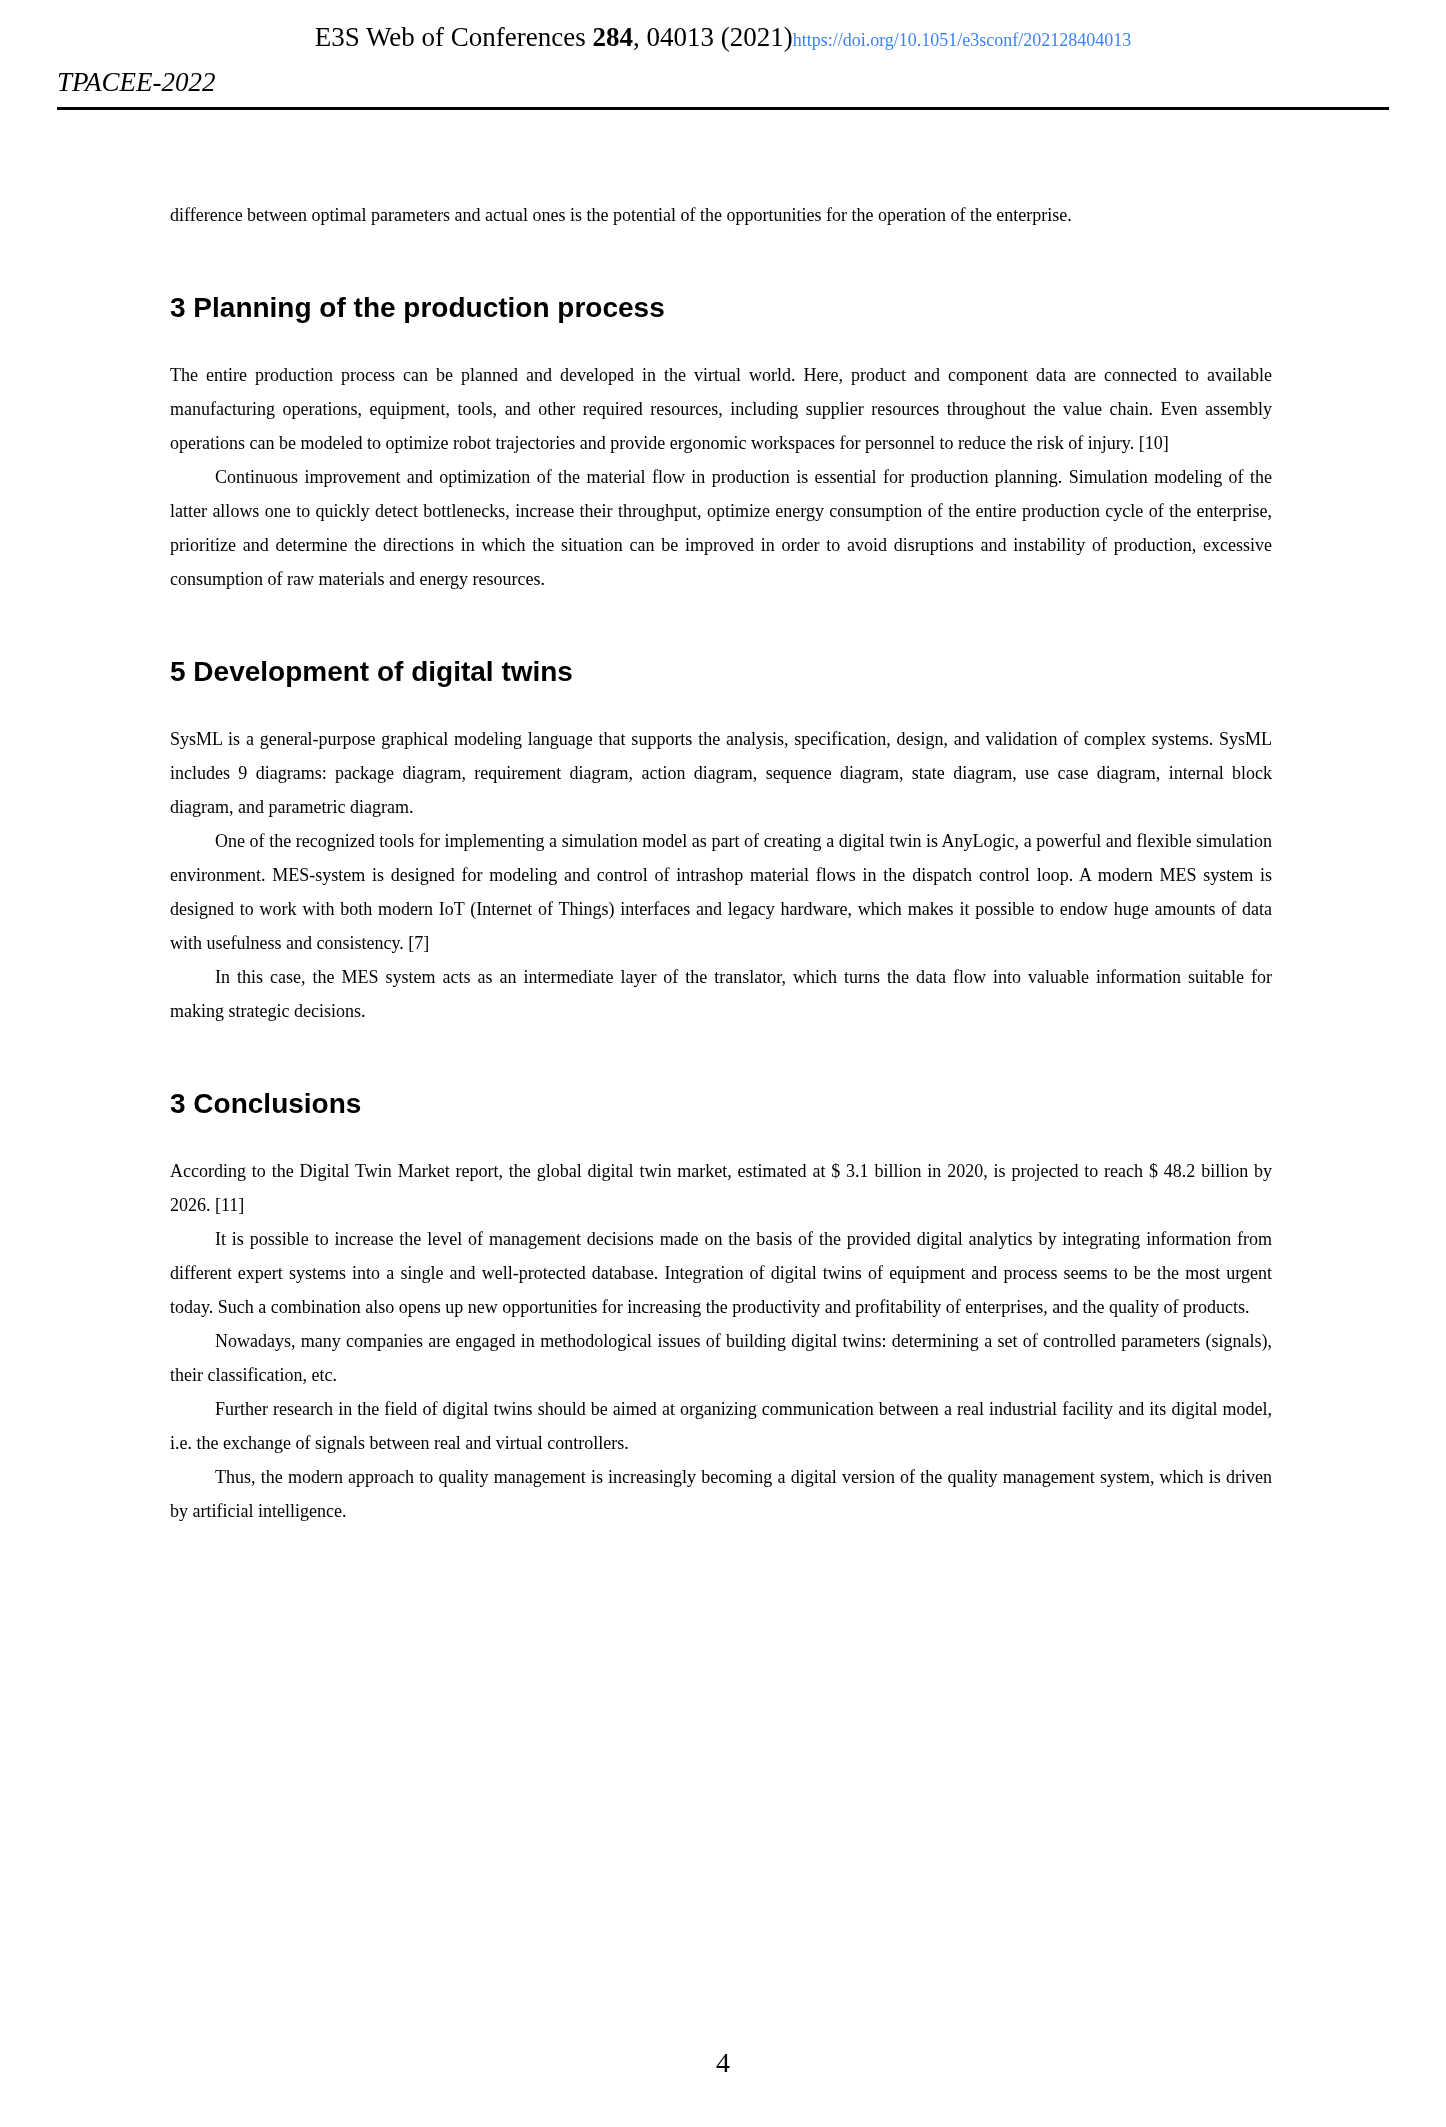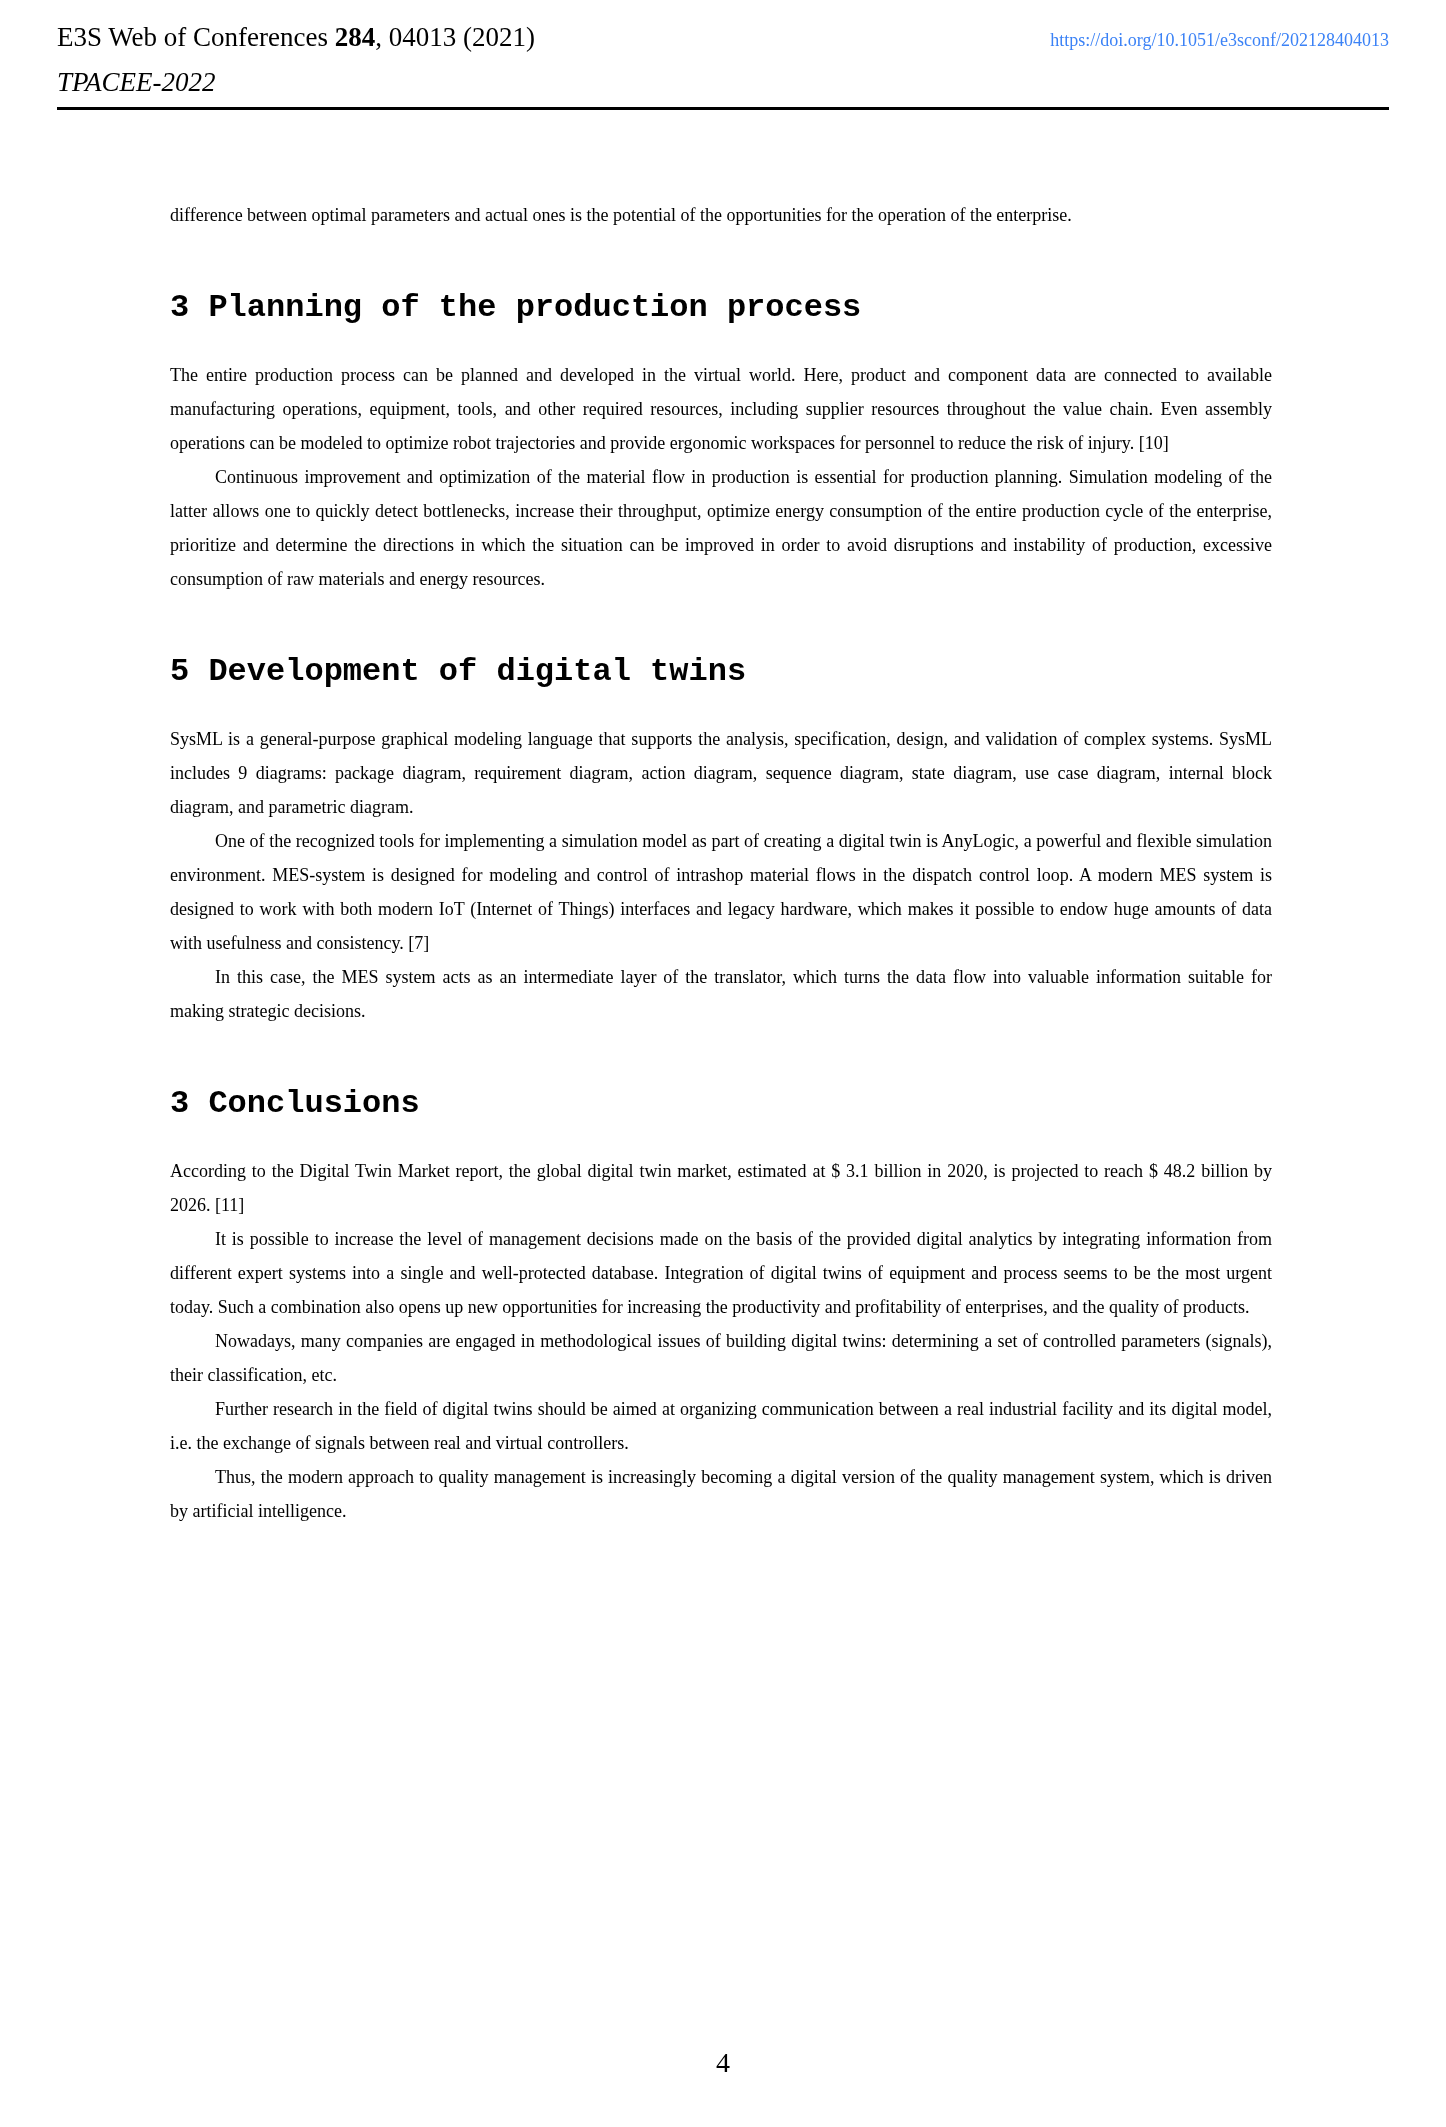--- a/index.html
+++ b/index.html
@@ -15,21 +15,21 @@
 
   
   .page-header {
     position: absolute;
     top: 22px;
     left: 57px;
     right: 57px;
   }
   .header-row {
     display: flex;
-    justify-content: space-between;
+    justify-content: center;
     align-items: baseline;
     font-size: 27px;
     line-height: 31px;
   }
   .journal-ref .vol { font-weight: bold; }
   .doi { font-size: 18px; color: #3b82f6; text-decoration: none; }
   .conference-row {
     margin-top: 11px;
     font-size: 27px;
     line-height: 31px;
@@ -48,23 +48,23 @@
     width: 1102px;
   }
   .article-body p {
     font-size: 18px;
     line-height: 34px;
     text-align: justify;
     text-justify: inter-word;
   }
   .article-body p.indent { text-indent: 45px; }
   .article-body h2 {
-    font-family: Liberation Mono, monospace;
+    font-family: Liberation Sans, sans-serif;
     font-weight: bold;
-    font-size: 32px;
+    font-size: 28px;
     line-height: 44px;
     margin-top: 54px;
     margin-bottom: 28px;
     text-align: left;
   }
 
   
   .page-footer {
     position: absolute;
     top: 2046px;

